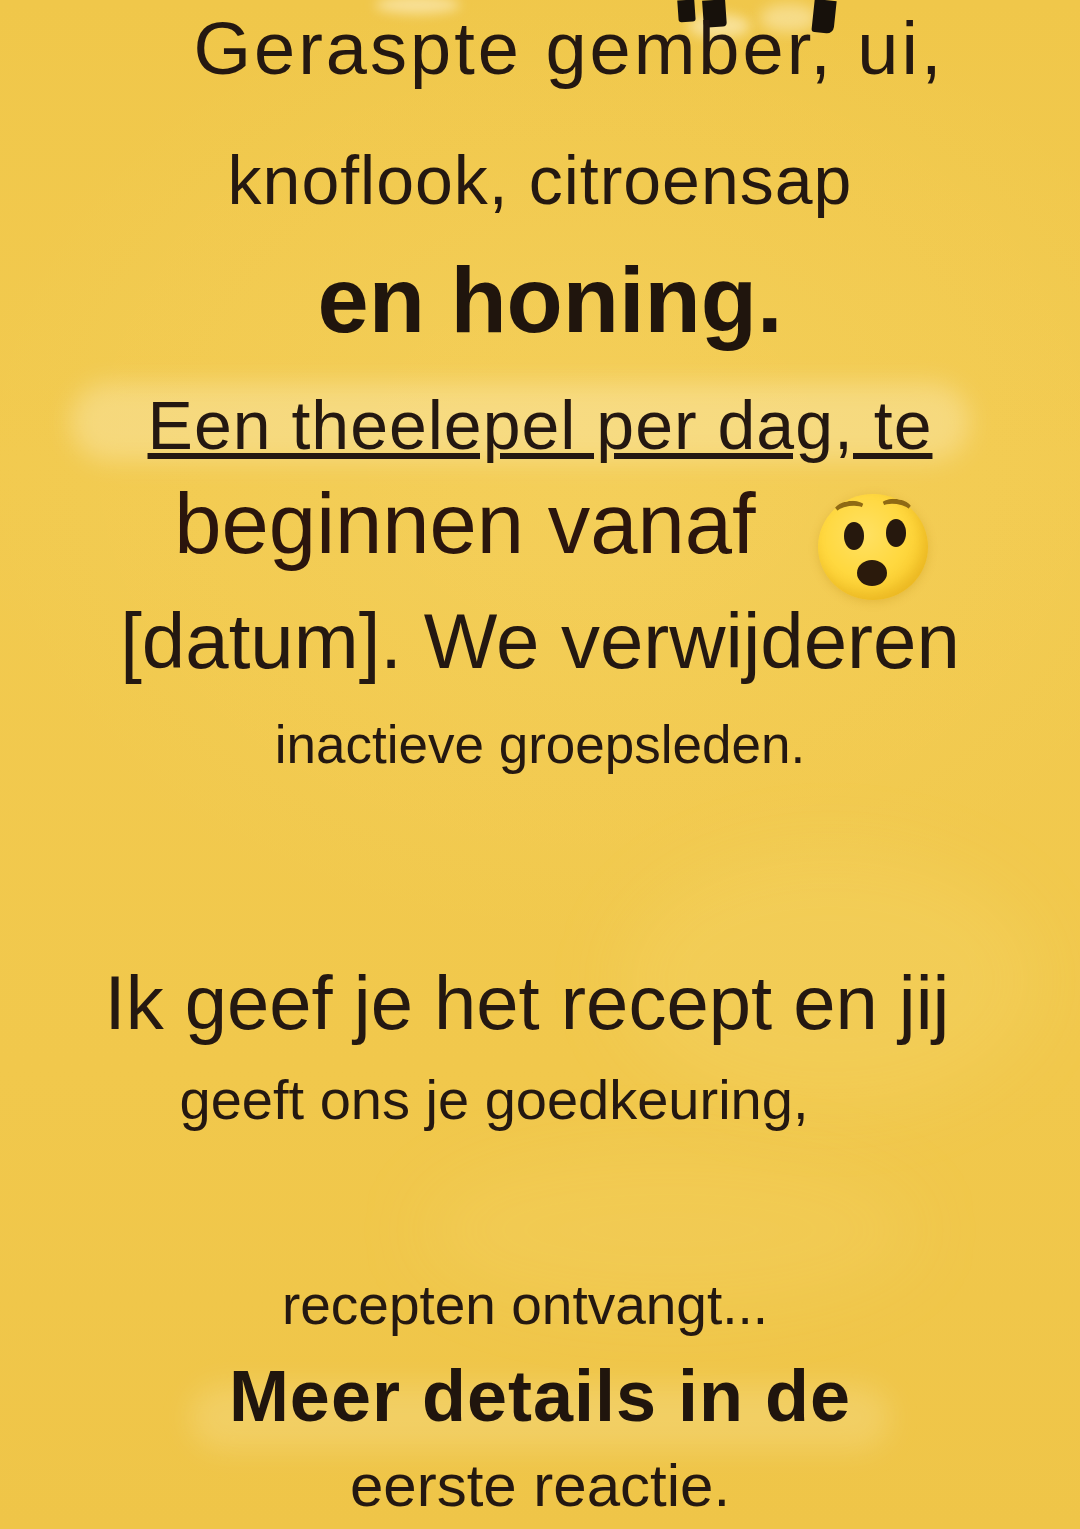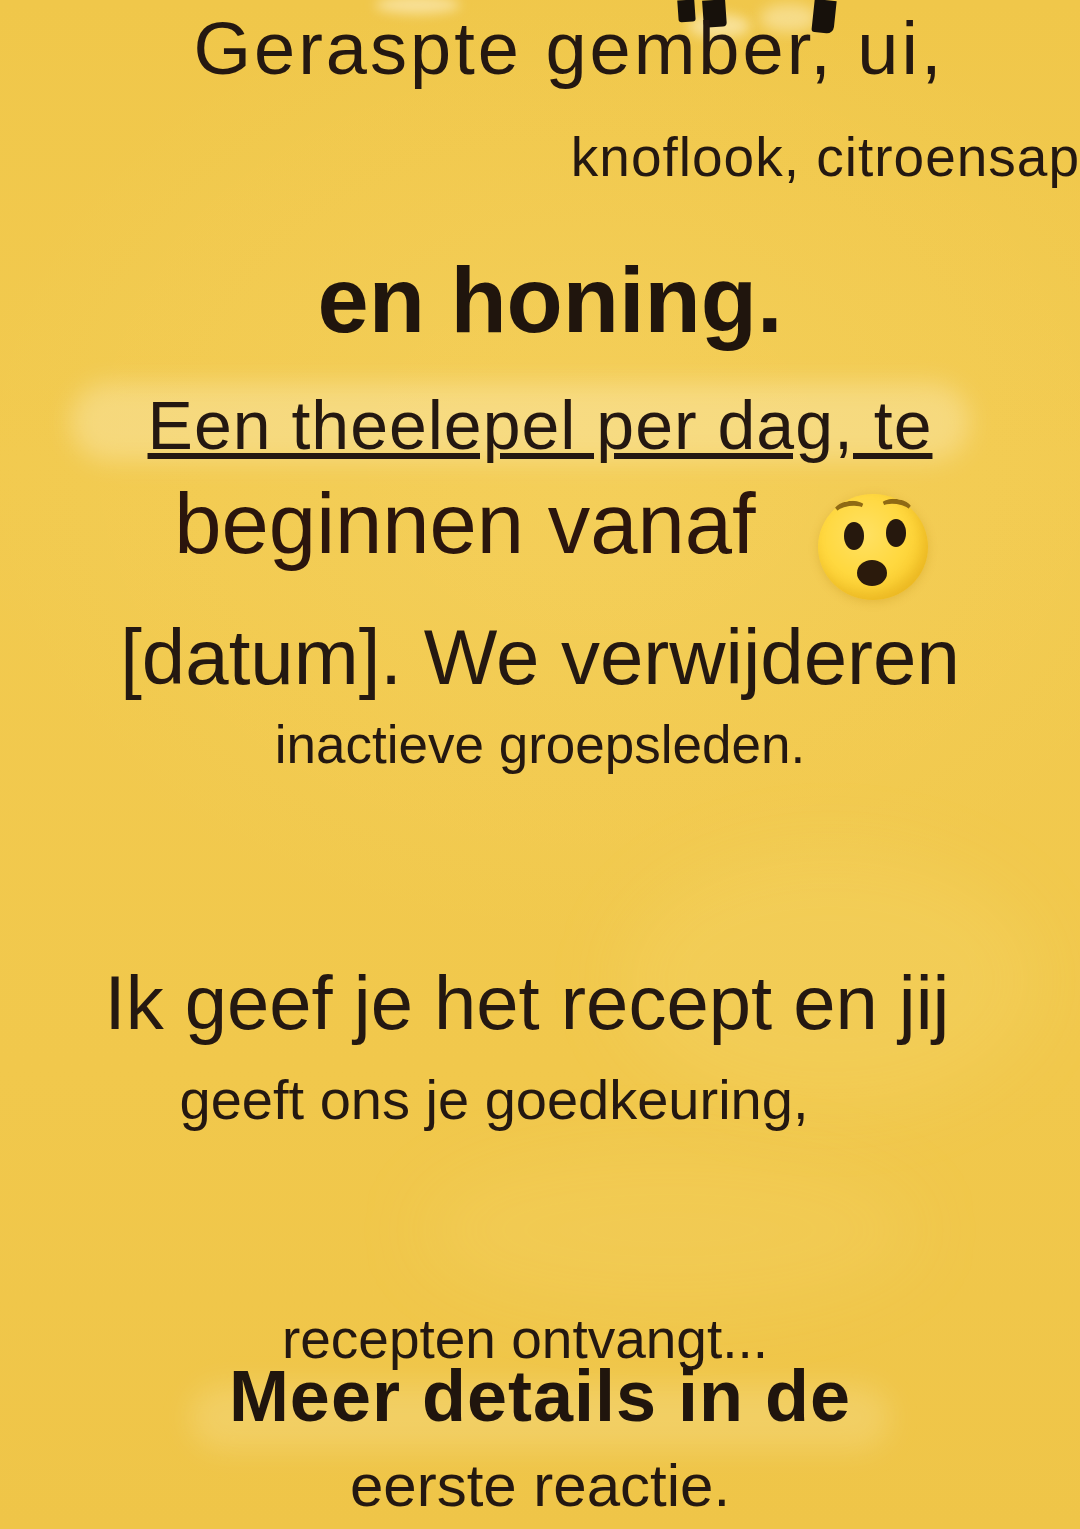--- a/index.html
+++ b/index.html
@@ -15,30 +15,30 @@
     overflow: hidden;
   }
 
   
   .line {
     position: absolute; left: 0; width: 1080px; box-sizing: border-box;
     margin: 0; text-align: center; white-space: nowrap;
     line-height: 1.0; color: #241811; font-weight: 400;
   }
   .l1  { top: 12px;   font-size: 74px; letter-spacing: 3px; margin-left: 29px; }
-  .l2  { top: 130px;  font-size: 55px; letter-spacing: 1px; text-align: right; }
+  .l2  { top: 146px;  font-size: 68px; letter-spacing: 1px; }
   .l3  { top: 254px;  font-size: 92px; font-weight: 600; color: #20150d; padding-left: 20px; }
   .l4  { top: 391px;  font-size: 68px; font-weight: 500; letter-spacing: 1px; text-decoration: underline; }
   .l5  { top: 481px;  font-size: 85px; font-weight: 500; padding-right: 150px; color: #2b150d; }
-  .l6  { top: 618px;  font-size: 78px; }
+  .l6  { top: 602px;  font-size: 78px; }
   .l7  { top: 718px;  font-size: 53px; }
   .l9  { top: 965px;  font-size: 76px; padding-right: 26px; }
   .l10 { top: 1072px; font-size: 56px; padding-right: 92px; }
   .l11 { top: 1168px; font-size: 78px; }
-  .l12 { top: 1312px; font-size: 55px; padding-right: 30px; }
+  .l12 { top: 1278px; font-size: 55px; padding-right: 30px; }
   .l13 { top: 1360px; font-size: 72px; font-weight: 600; letter-spacing: 1px; color: #20150d; }
   .l14 { top: 1456px; font-size: 60px; font-weight: 500; }
 
   
   .emoji {
     position: absolute; left: 818px; top: 494px; width: 110px; height: 106px;
     border-radius: 50%;
     background: radial-gradient(circle at 42% 38%, #ffe163 0%, #ffd83f 45%, #f8c92c 75%, #eab71f 100%);
     box-shadow: 0 2px 10px rgba(190,140,15,0.30), inset -5px -7px 12px rgba(205,145,10,0.28);
   }

